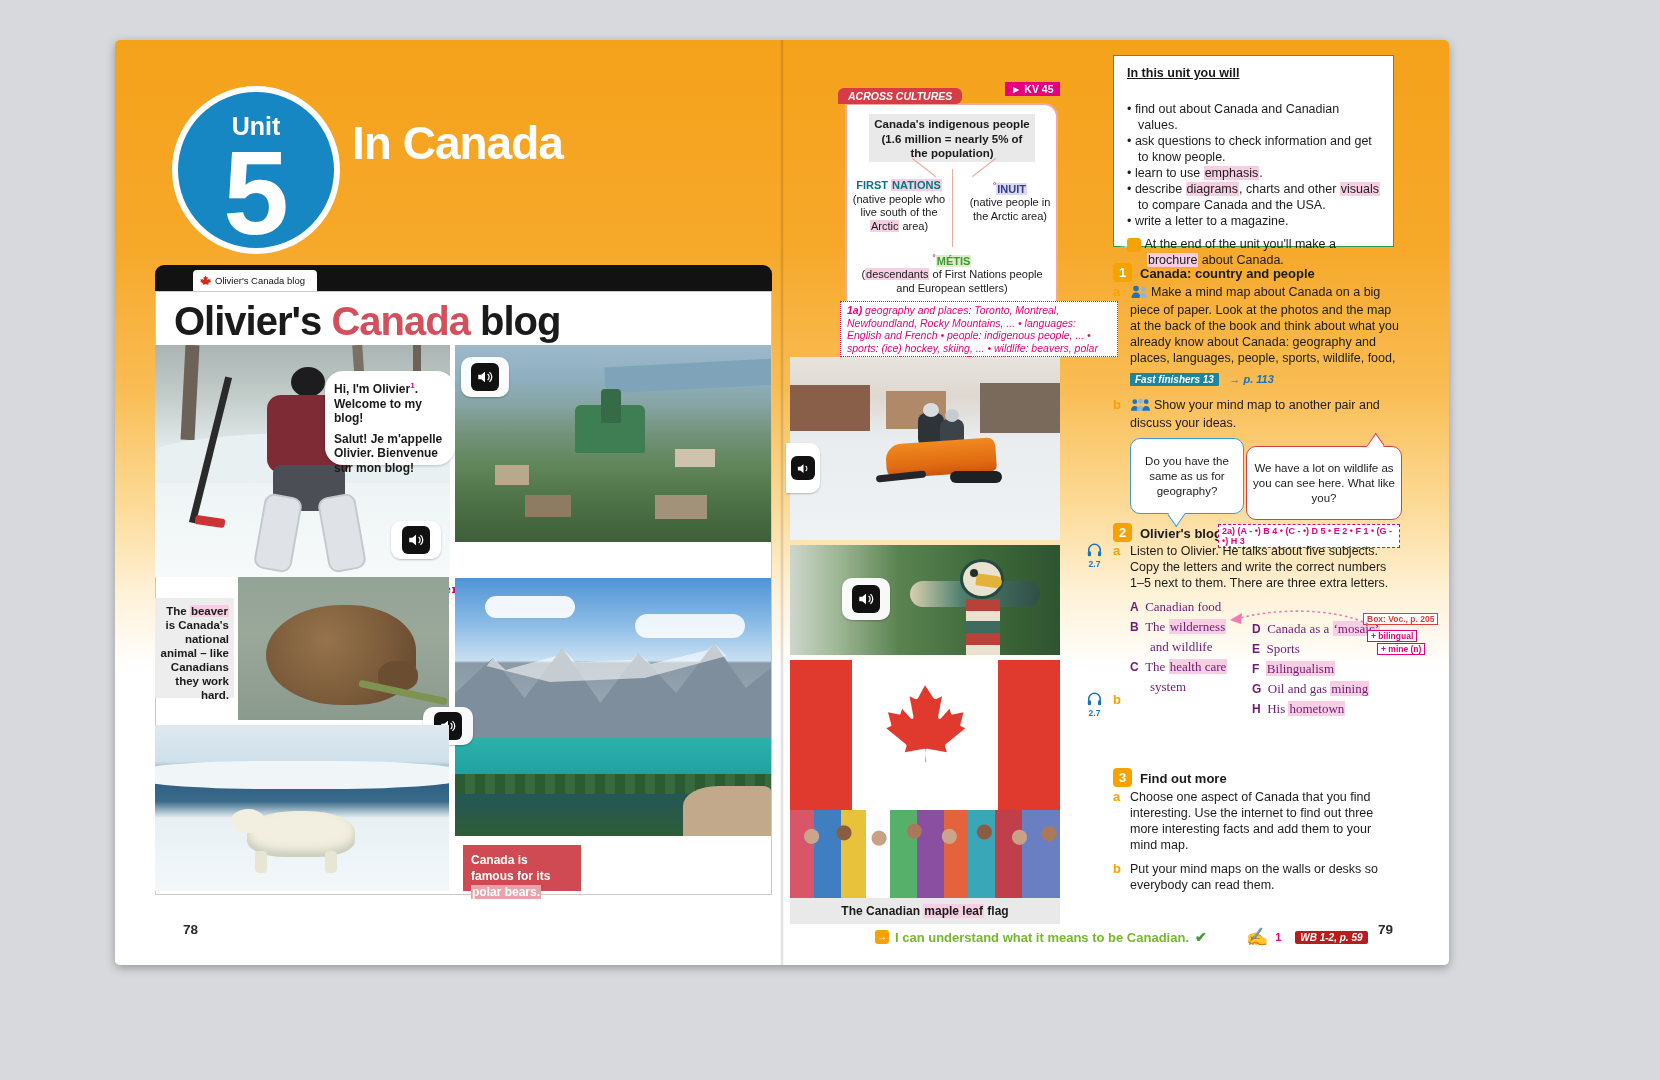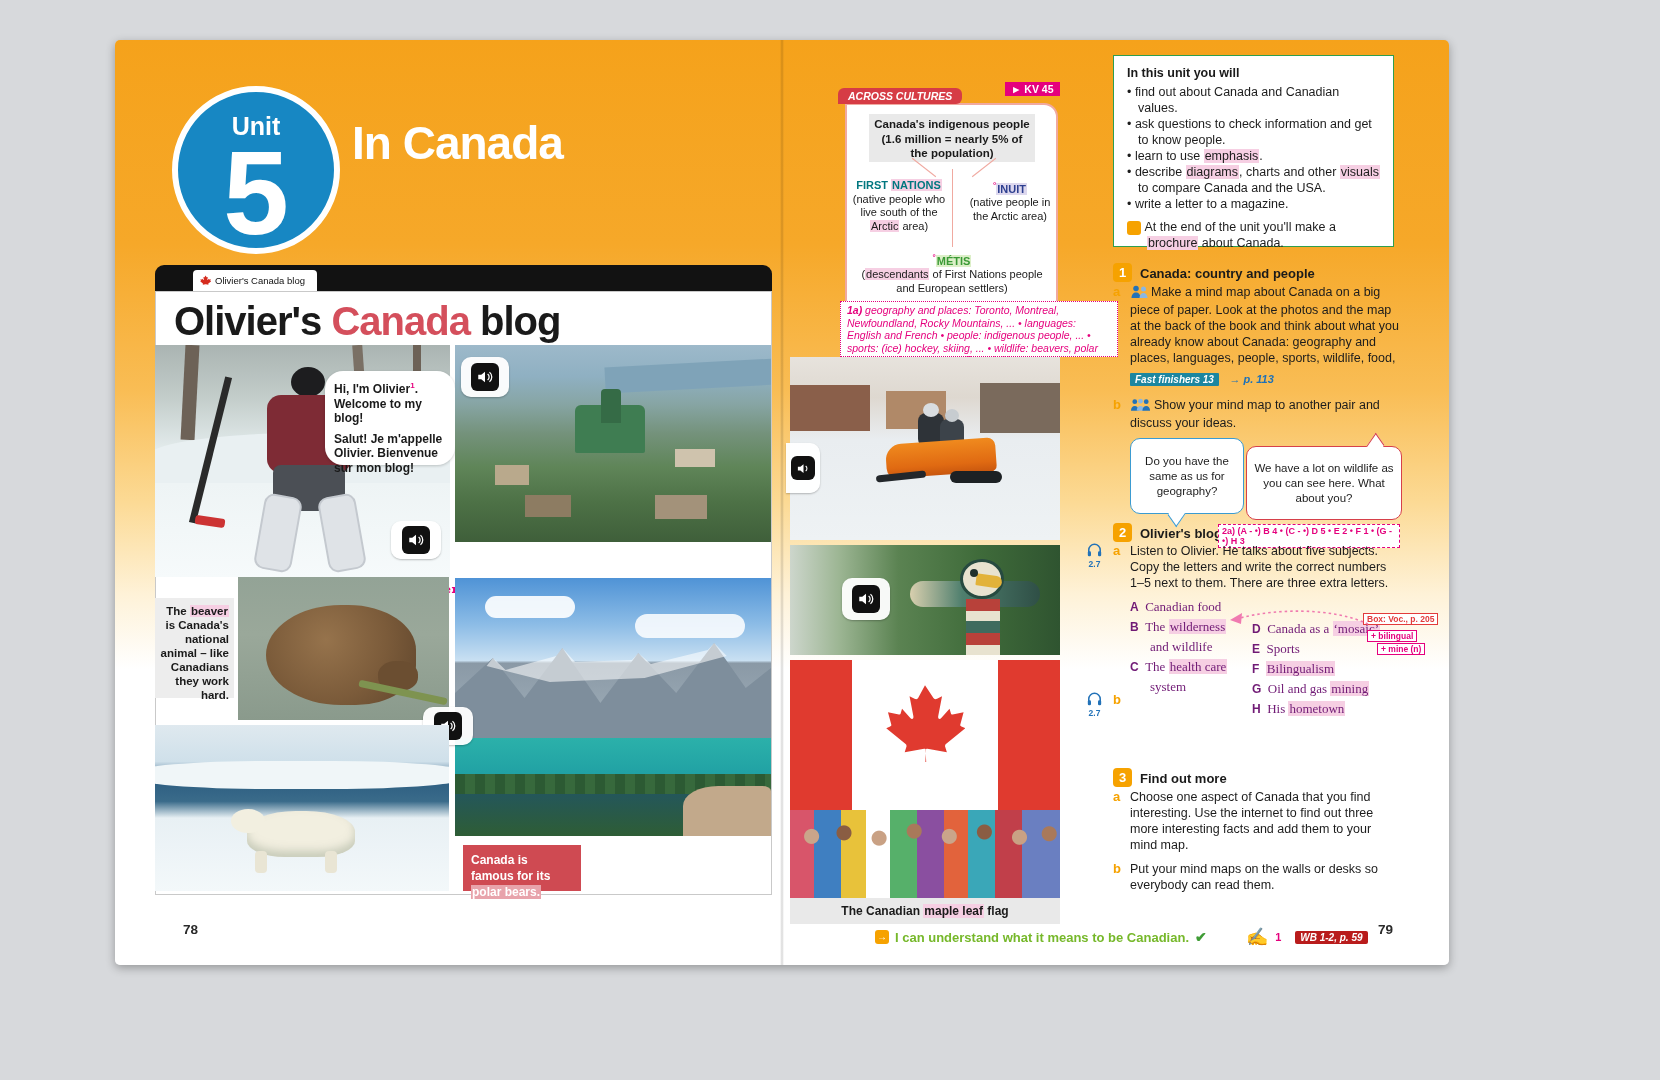--- a/index.html
+++ b/index.html
@@ -252,21 +252,21 @@
       radial-gradient(circle at 72% 25%,#8a5d43 0 7px,transparent 8px),
       radial-gradient(circle at 85% 31%,#c9a184 0 7px,transparent 8px),
       radial-gradient(circle at 96% 27%,#a9795a 0 7px,transparent 8px),
       linear-gradient(90deg,#d8556a 0 9%,#3f7fc1 9% 19%,#e8c23a 19% 28%,#ffffff 28% 37%,#56b06a 37% 47%,#8a4fa0 47% 57%,#e2633c 57% 66%,#3aa7b8 66% 76%,#c13f4a 76% 86%,#6a7fc1 86% 100%);"></div>
   </div>
   <div class="abs" style="left:790px;top:898px;width:270px;height:26px;background:#e9e9e9;text-align:center;font-size:12px;line-height:26px;font-weight:bold;color:#1a1a1a;">
     <span>The Canadian </span><span class="hl">maple leaf</span><span> flag</span>
   </div>
 
   <div class="abs" style="left:1113px;top:55px;width:281px;height:192px;background:#fff;border:1.5px solid #2f9e4f;box-sizing:border-box;padding:10px 13px;">
-    <div class="b" style="font-size:12.5px;margin-bottom:4px;color:#1a1a1a;">In this unit you will</div>
+    <div class="b" style="font-size:12.5px;margin-bottom:21px;color:#1a1a1a;text-decoration:underline;">In this unit you will</div>
     <div class="txt" style="padding-left:11px;text-indent:-11px;"><span>•</span>&nbsp;<span>find out about Canada and Canadian values.</span></div>
     <div class="txt" style="padding-left:11px;text-indent:-11px;"><span>•</span>&nbsp;<span>ask questions to check information and get to know people.</span></div>
     <div class="txt" style="padding-left:11px;text-indent:-11px;"><span>•</span>&nbsp;<span>learn to use </span><span class="hl">emphasis</span><span>.</span></div>
     <div class="txt" style="padding-left:11px;text-indent:-11px;"><span>•</span>&nbsp;<span>describe </span><span class="hl">diagrams</span><span>, charts and other </span><span class="hl">visuals</span><span> to compare Canada and the USA.</span></div>
     <div class="txt" style="padding-left:11px;text-indent:-11px;"><span>•</span>&nbsp;<span>write a letter to a magazine.</span></div>
     <div class="txt" style="margin-top:7px;padding-left:20px;text-indent:-20px;">
       <span class="arrow-ic">→</span>&nbsp;<span>At the end of the unit you'll make a </span><span class="hl">brochure</span><span> about Canada.</span>
     </div>
   </div>
 
@@ -295,21 +295,21 @@
           <circle cx="34" cy="7" r="5" fill="#2272b8"></circle>
           <path d="M26 26c0-6 3.5-10 8-10s8 4 8 10z" fill="#2272b8"></path>
         </svg></span><span>Show your mind map to another pair and discuss your ideas.</span>
   </div>
 
   <div class="abs bubble" style="left:1130px;top:438px;width:104px;height:66px;border:1.8px solid #3b9bd1;padding:4px;">
     <span>Do you have the same as us for geography?</span>
     <div class="abs" style="left:38px;bottom:-9px;width:14px;height:14px;background:#fff;border-right:1.8px solid #3b9bd1;border-bottom:1.8px solid #3b9bd1;transform:rotate(55deg) skewX(20deg);"></div>
   </div>
   <div class="abs bubble" style="left:1246px;top:446px;width:146px;height:64px;border:1.8px solid #d6404a;padding:4px;">
-    <span>We have a lot on wildlife as you can see here. What about you?</span>
+    <span>We have a lot on wildlife as you can see here. What like you?</span>
     <div class="abs" style="right:18px;top:-9px;width:14px;height:14px;background:#fff;border-left:1.8px solid #d6404a;border-top:1.8px solid #d6404a;transform:rotate(55deg) skewX(20deg);"></div>
   </div>
 
   <div class="abs numsq" style="left:1113px;top:523px;">2</div>
   <div class="abs b" style="left:1140px;top:526px;font-size:13px;color:#1a1a1a;">Olivier's blog</div>
   <div class="abs" style="left:1218px;top:524px;width:182px;border:1px dashed #e5007d;color:#e5007d;font-size:9px;font-weight:bold;padding:1px 3px;background:#fff;box-sizing:border-box;">2a) (A - •) B 4 • (C - •) D 5 • E 2 • F 1 • (G - •) H 3</div>
 
   <div class="abs" style="left:1086px;top:543px;text-align:center;">
     <span><svg width="17" height="14" viewBox="0 0 24 22">
           <path d="M3 15v-4a9 9 0 0118 0v4" fill="none" stroke="#2272b8" stroke-width="2.4"></path>

